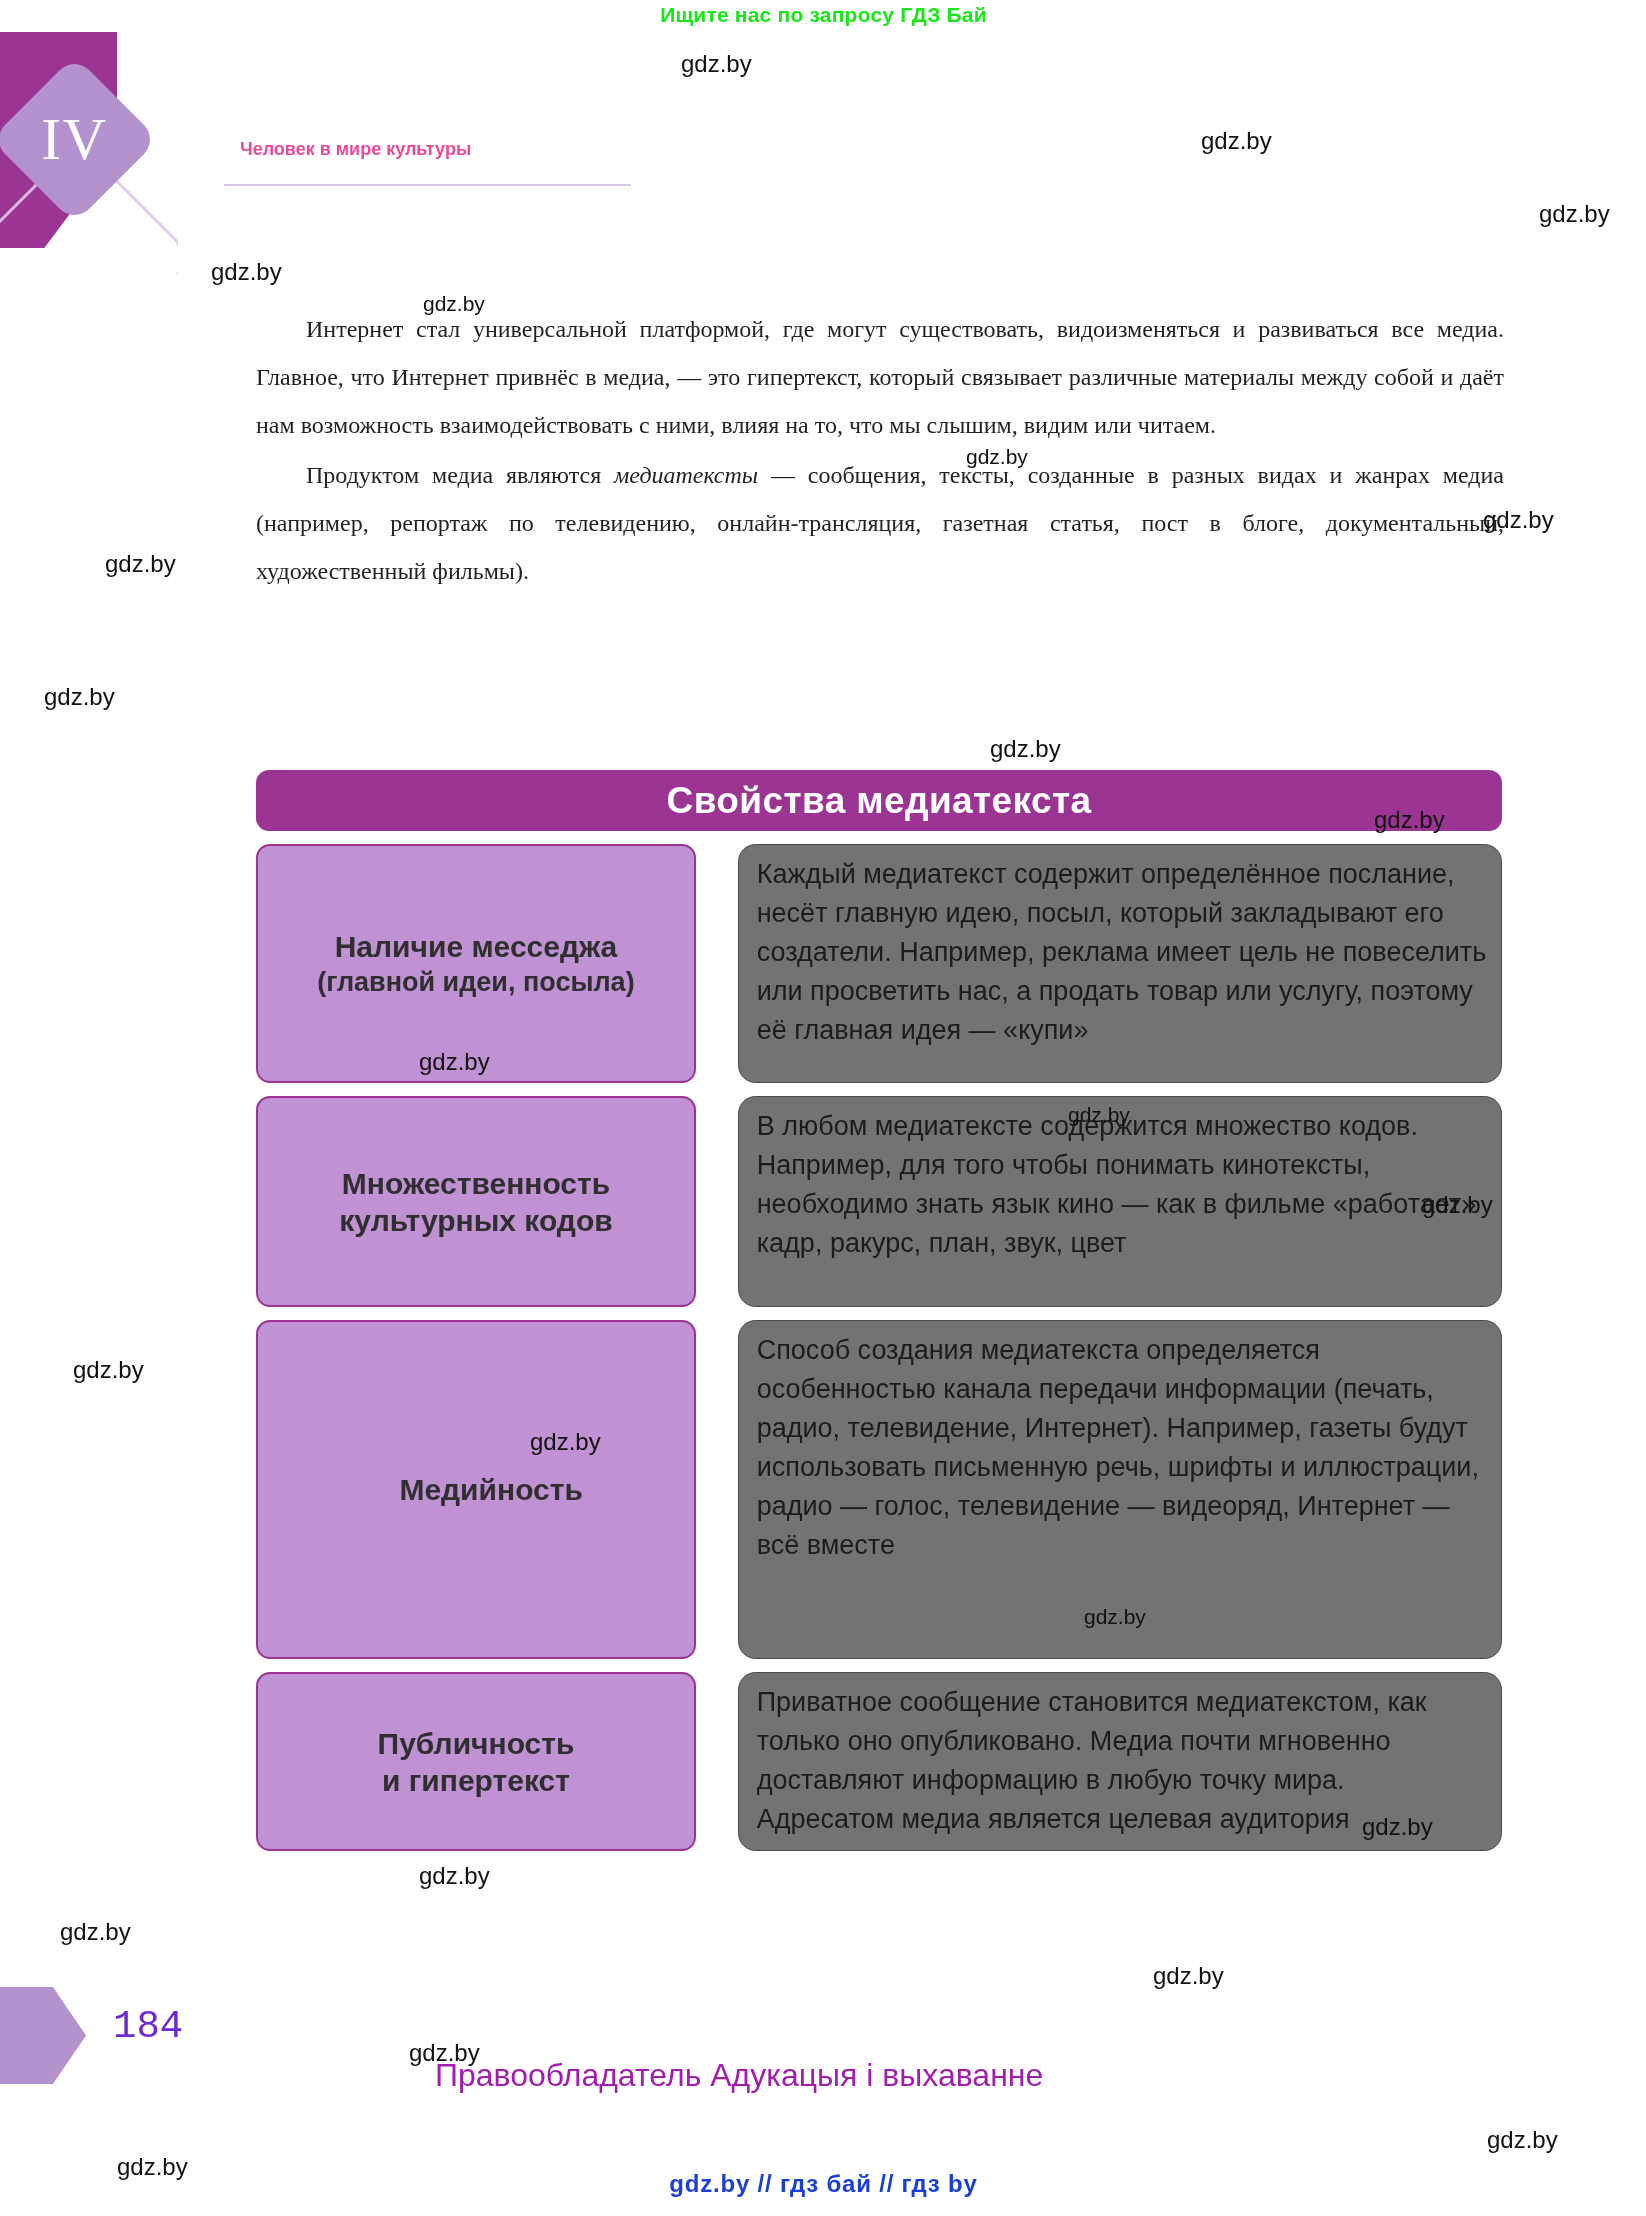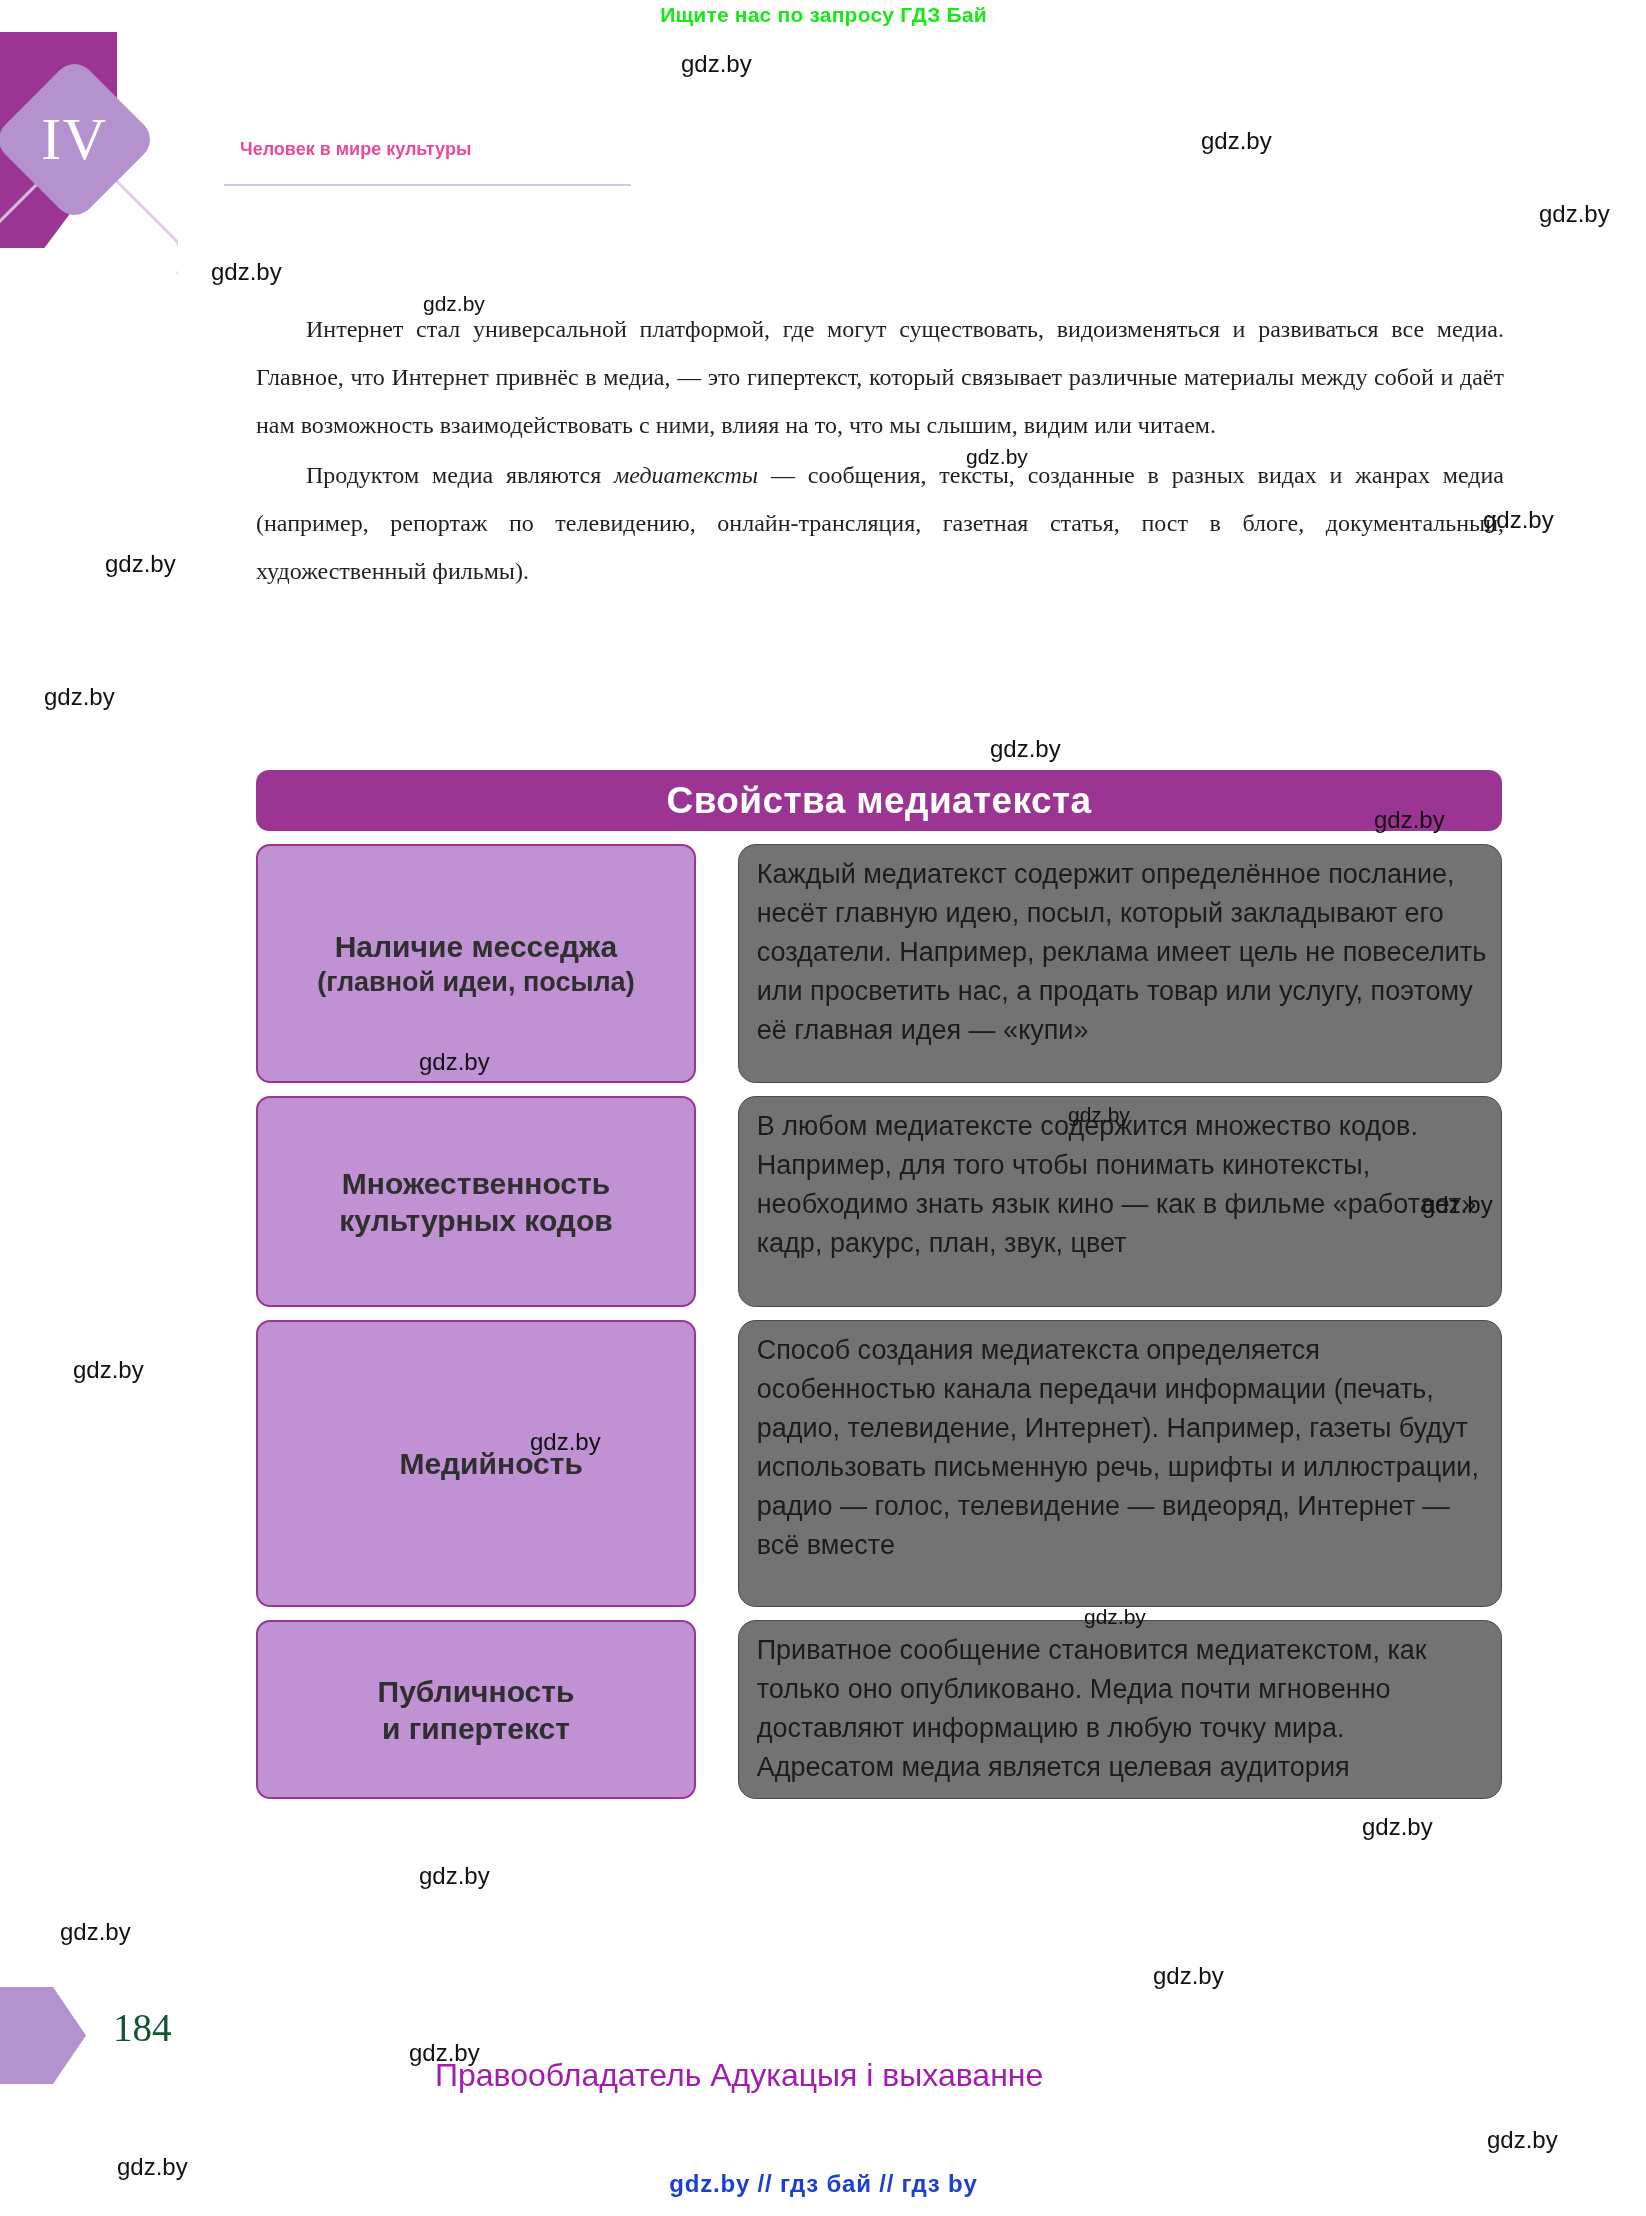--- a/index.html
+++ b/index.html
@@ -200,40 +200,40 @@
     box-sizing: border-box;
     font-family: "Liberation Sans", sans-serif;
     font-size: 27px;
     line-height: 39px;
     color: #1c1c1c;
   }
 
   
   .row-1 .mt-label { height: 239px; }
   .row-2 .mt-label { height: 211px; }
-  .row-3 .mt-label { height: 287px; padding-left: 40px; }
+  .row-3 .mt-label { height: 339px; padding-left: 40px; }
   .row-4 .mt-label { height: 179px; }
 
   
   .page-tab {
     position: absolute;
     left: -32px;
     top: 1987px;
     width: 118px;
     height: 97px;
     background: #b492cd;
     clip-path: polygon(0 0, 72% 0, 100% 50%, 72% 100%, 0 100%);
   }
   .folio {
     position: absolute;
     left: 113px;
     top: 2005px;
-    font-family: Liberation Serif, serif;
+    font-family: Liberation Mono, monospace;
     font-size: 39px;
-    color: #14532d;
+    color: #6d28d9;
   }
   .rights {
     position: absolute;
     left: 435px;
     top: 2057px;
     font-family: Liberation Sans, sans-serif;
     font-size: 32px;
     color: #a21caf;
     white-space: nowrap;
   }

